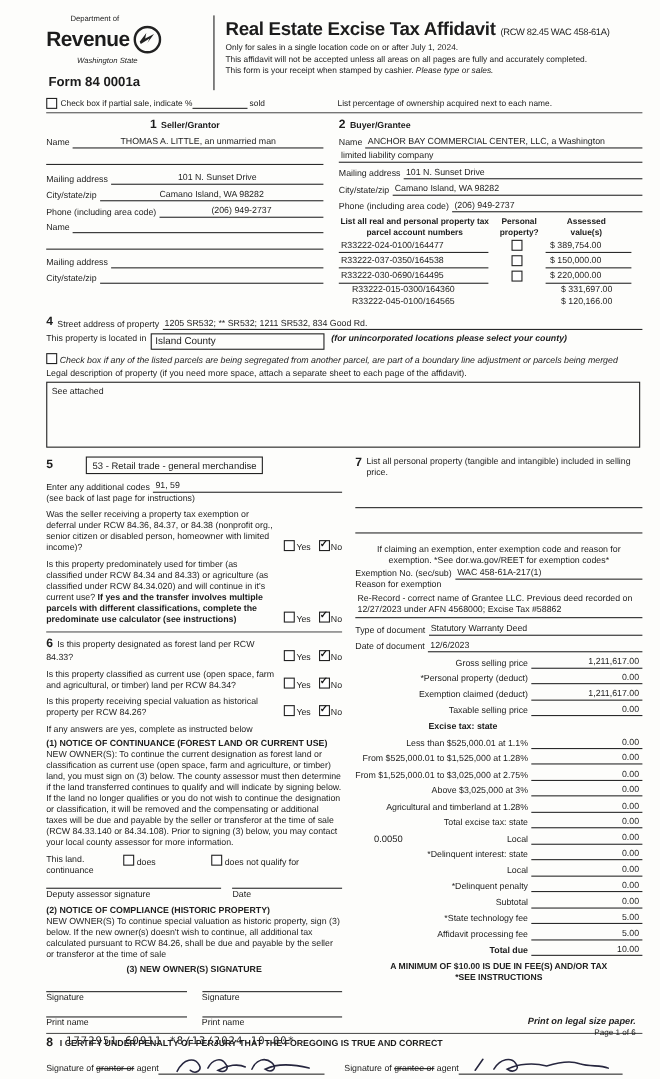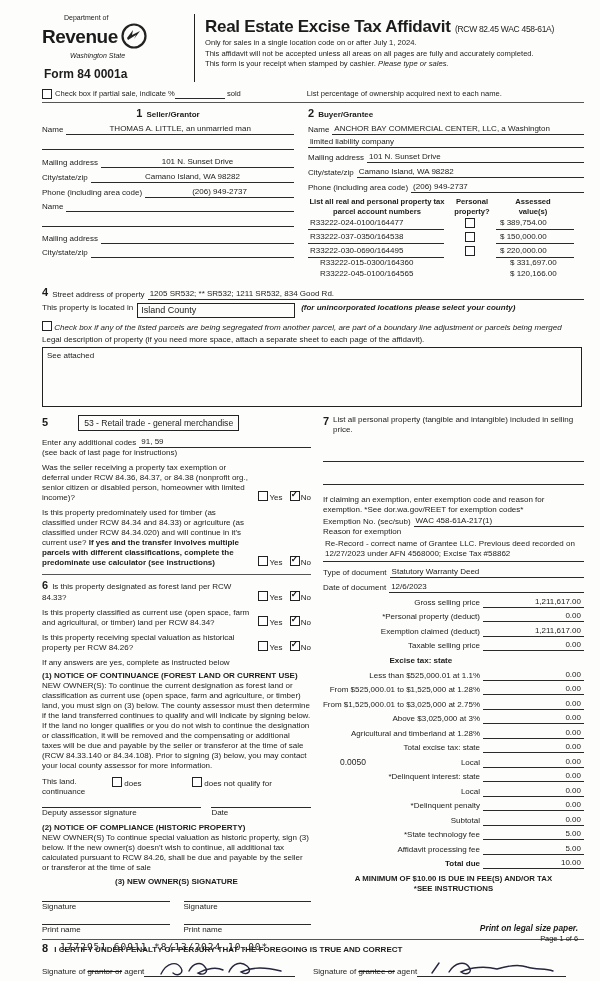--- a/index.html
+++ b/index.html
@@ -321,21 +321,21 @@
     </div>
 
     <div class="mcr">
       <div style="display:flex;">
         <span class="secn">7</span>
         <span>List all personal property (tangible and intangible) included in selling price.</span>
       </div>
       <div class="blankline" style="margin-top:16px;"></div>
       <div class="blankline" style="margin-top:12px;"></div>
 
-      <div style="margin-top:10px;">If claiming an exemption, enter exemption code and reason for exemption. *See dor.wa.gov/REET for exemption codes*</div>
+      <div style="margin-top:10px;text-align:center;">If claiming an exemption, enter exemption code and reason for exemption. *See dor.wa.gov/REET for exemption codes*</div>
       <div class="fl" style="margin-top:1px;">
         <span class="lbl">Exemption No. (sec/sub)</span>
         <span class="uv">WAC 458-61A-217(1)</span>
       </div>
       <div>Reason for exemption</div>
       <div class="uv" style="display:block;padding:2px;">Re-Record - correct name of Grantee LLC.  Previous deed recorded on 12/27/2023 under AFN 4568000; Excise Tax #58862</div>
 
       <div class="fl" style="margin-top:5px;">
         <span class="lbl">Type of document</span>
         <span class="uv">Statutory Warranty Deed</span>

